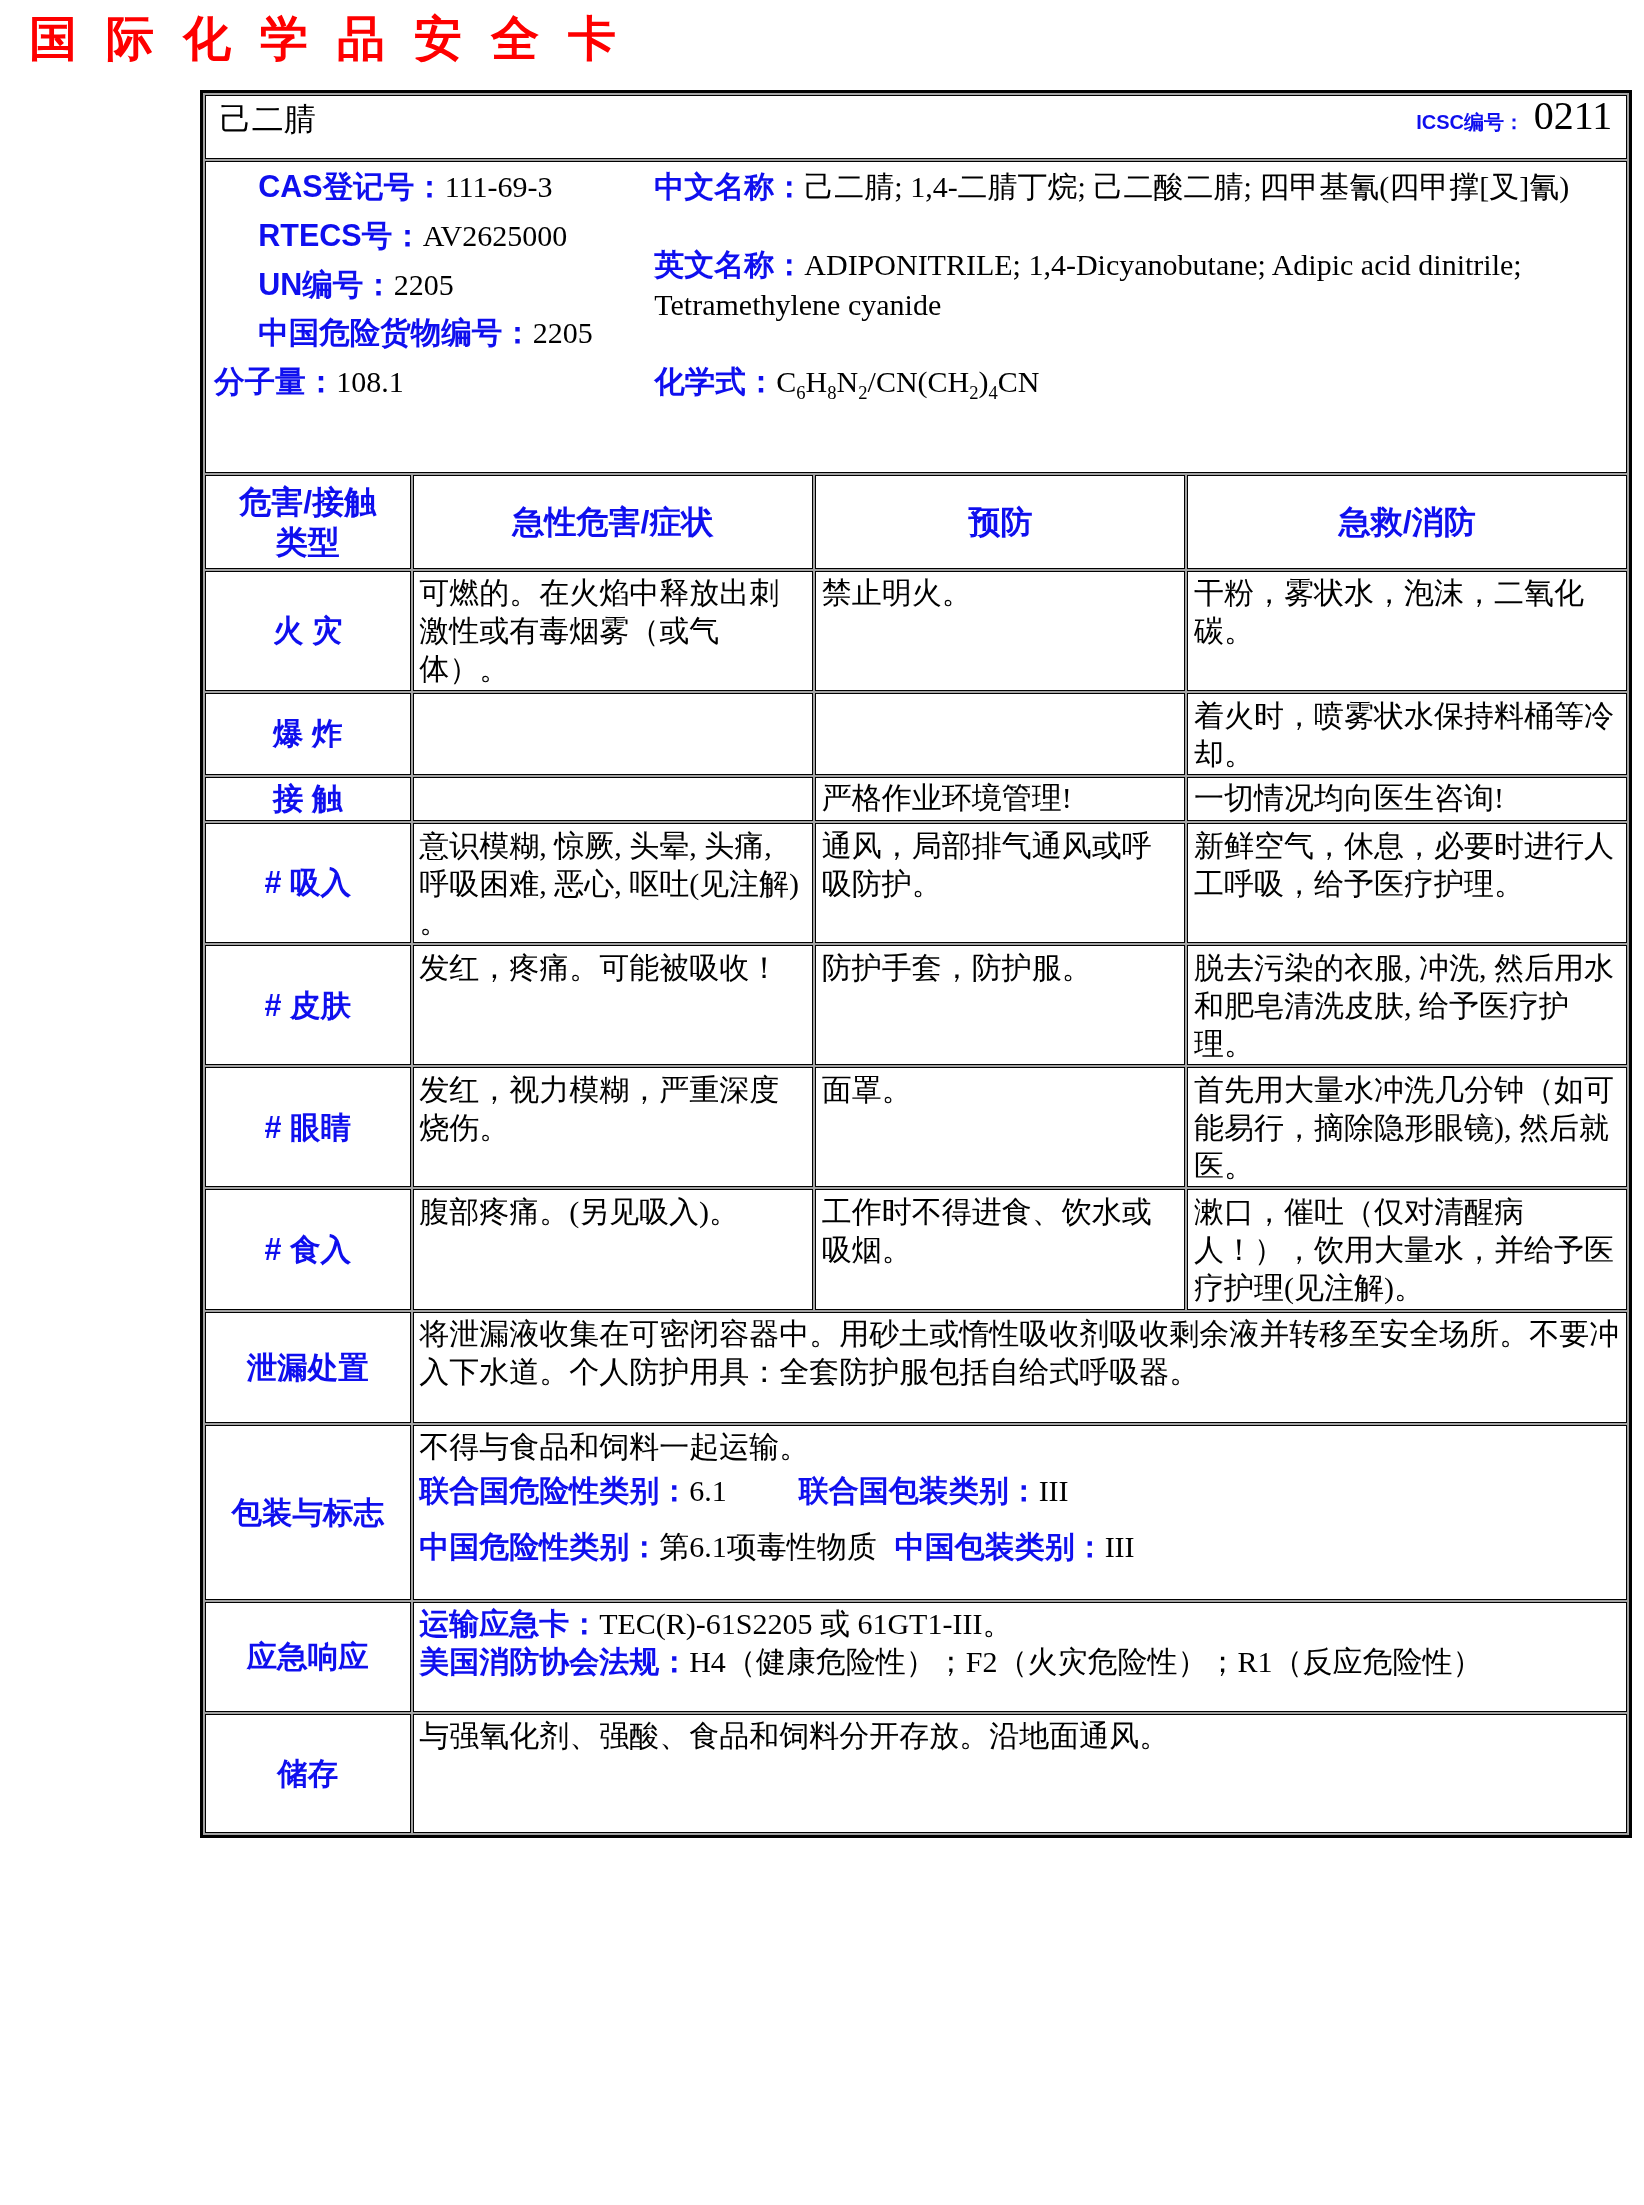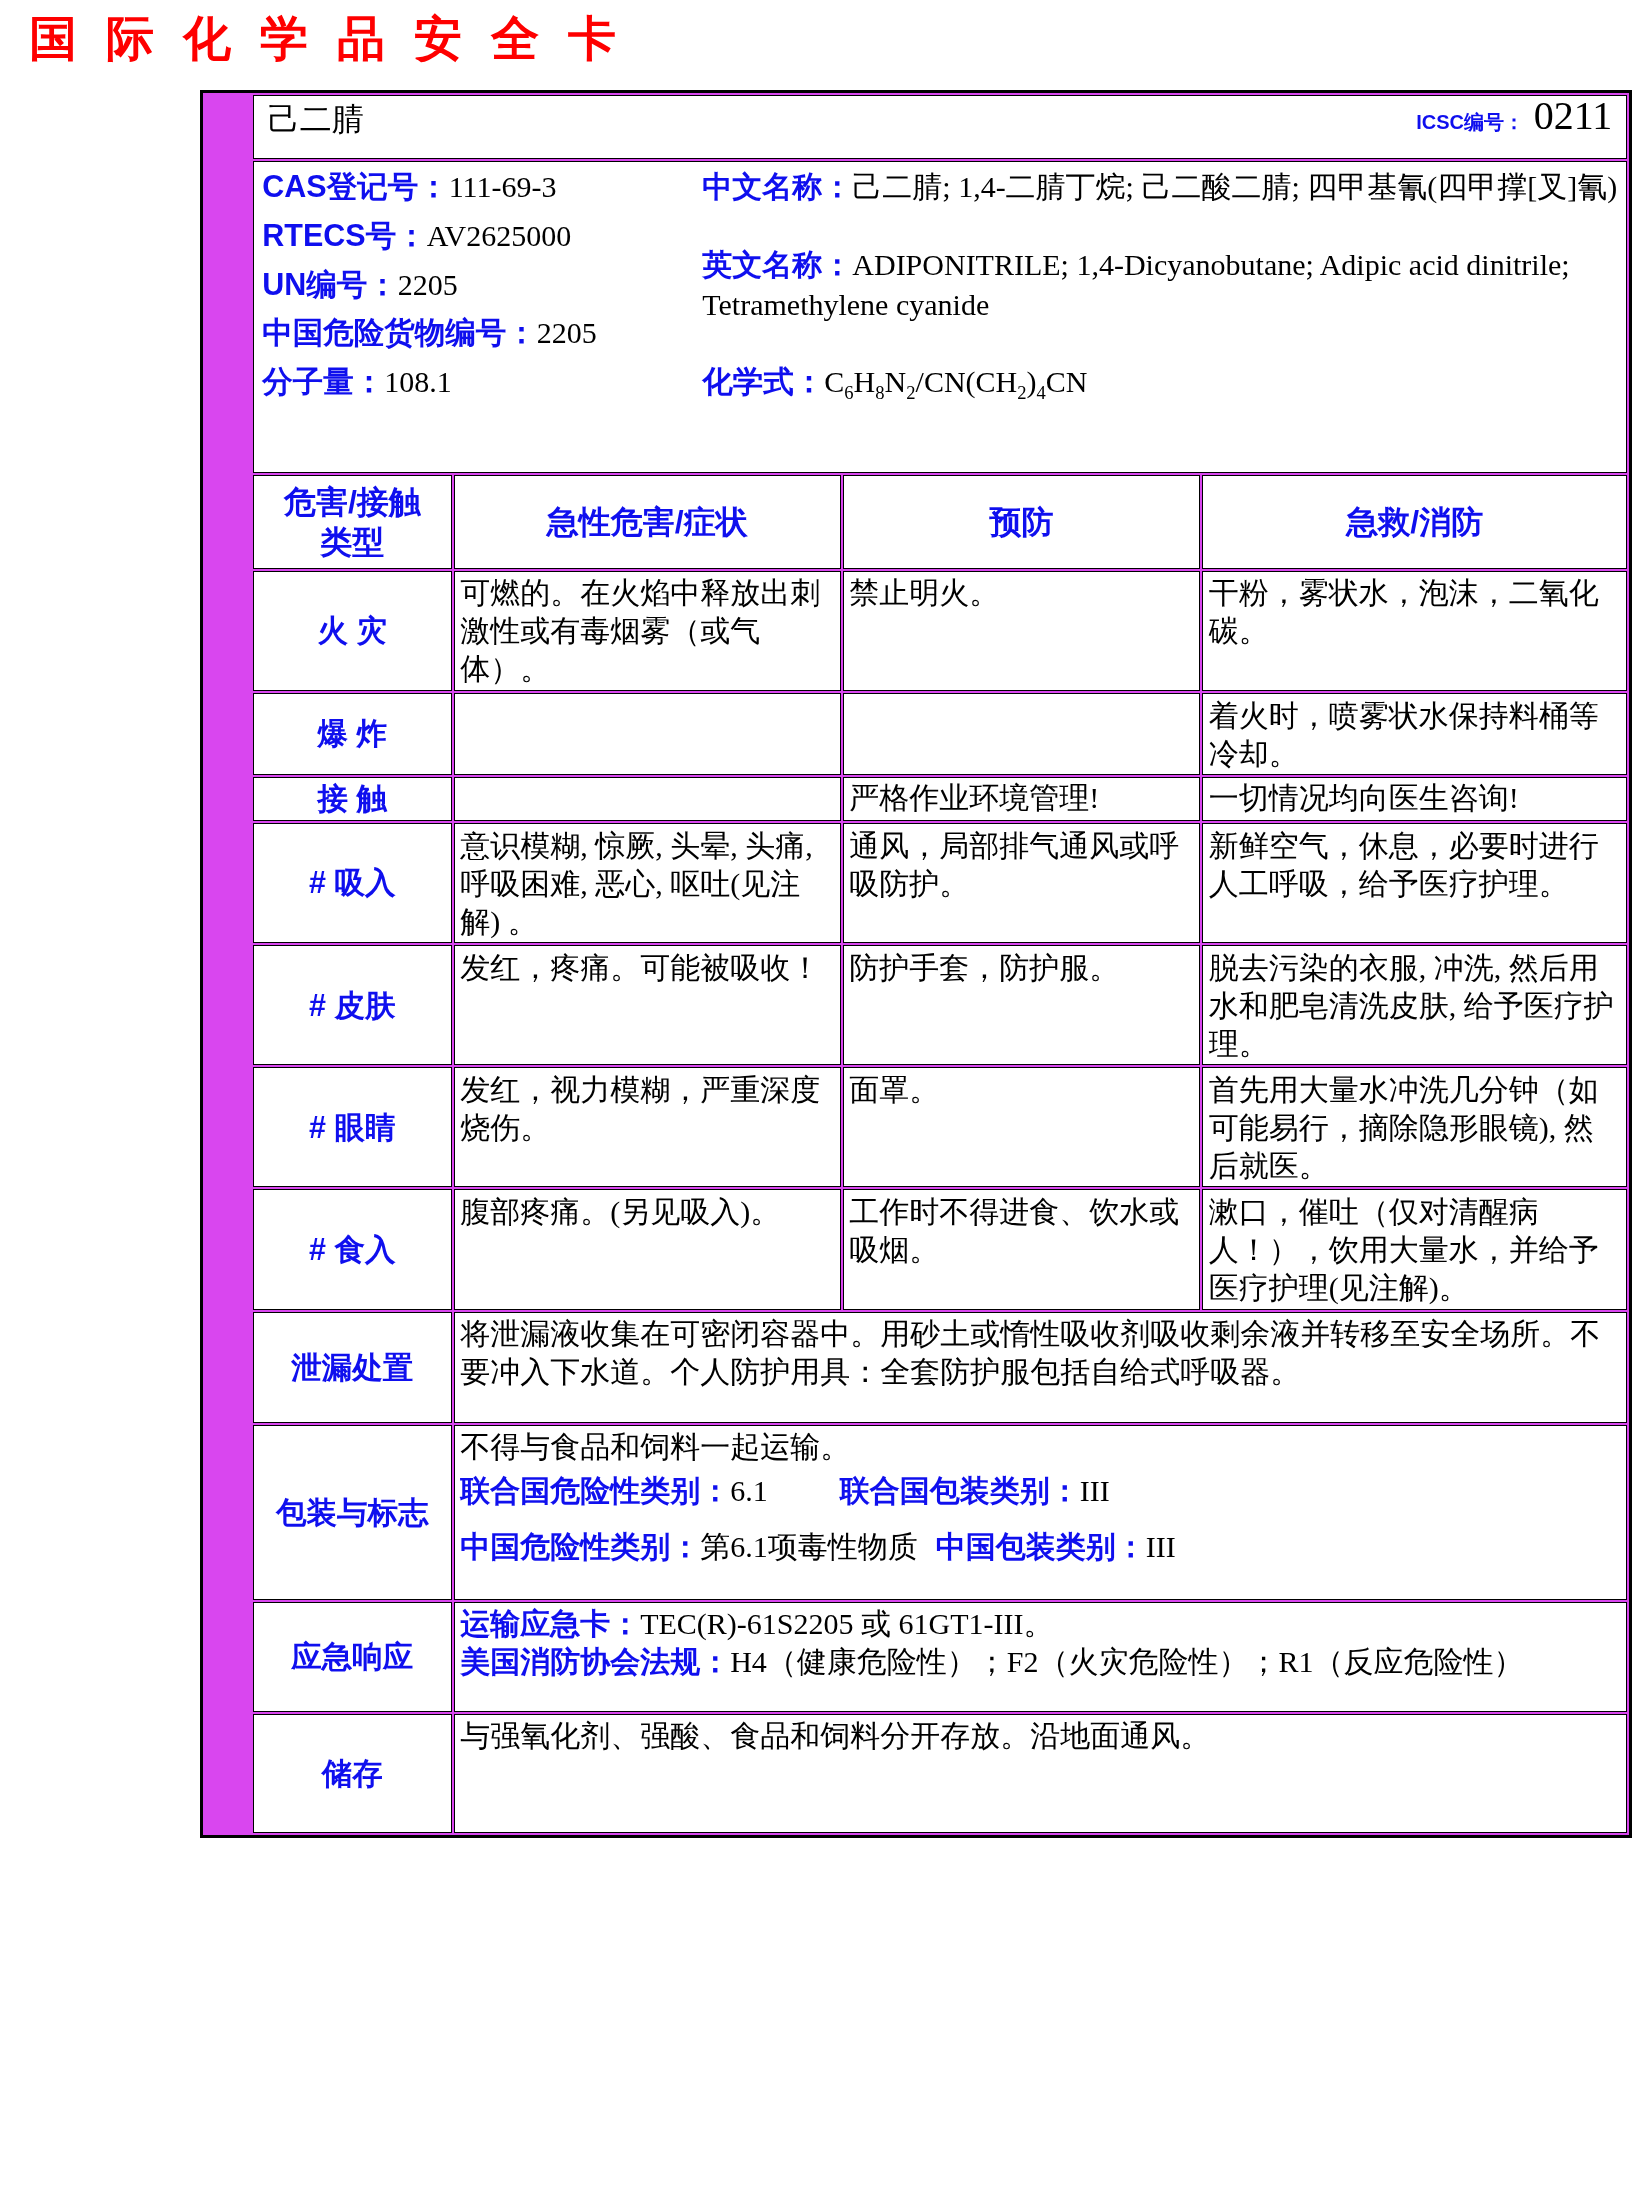--- a/index.html
+++ b/index.html
@@ -25,22 +25,21 @@
     text-indent: 29px;
     line-height: 55px;
   }
   table.card {
     margin: 23.6px 0 0 200px;
     width: 1432px;
     table-layout: fixed;
     border-collapse: separate;
     border-spacing: 2.8px;
     border: 3.5px solid #000000;
-    background: #d946ef;
-    padding-left: 48px;
+    background: #a3a3a3;
   }
   td {
     border: 1.4px solid #000000;
     background: #ffffff;
     vertical-align: top;
     padding: 1.4px 5.5px;
     font-size: 30px;
     line-height: 38px;
     color: #000000;
     overflow: hidden;
@@ -92,21 +91,21 @@
     display: flex;
     flex-direction: column;
   }
   .info-right {
     flex: 1;
     display: flex;
     flex-direction: column;
     padding-left: 7px;
   }
   .info-line { margin-bottom: 9.7px; white-space: nowrap; }
-  .info-line .bl { font-size: 30.5px; }
+  .info-line .bl { font-size: 30.5px; margin-left: 44px; }
   .para { line-height: 40px; }
   .en-para { margin-top: 38px; }
   .flex-spacer { flex: 1 1 auto; }
   .formula-line .bl, .mw-line .bl { font-size: 30.5px; }
   sub { font-size: 0.62em; line-height: 0; }
   .pack-line2 { margin-top: 6px; }
   .pack-line3 { margin-top: 18px; }
   .pack-gap-wide { margin-right: 72px; }
   .pack-gap-small { margin-right: 18px; }
   .content-pad { padding-top: 2.8px; }

